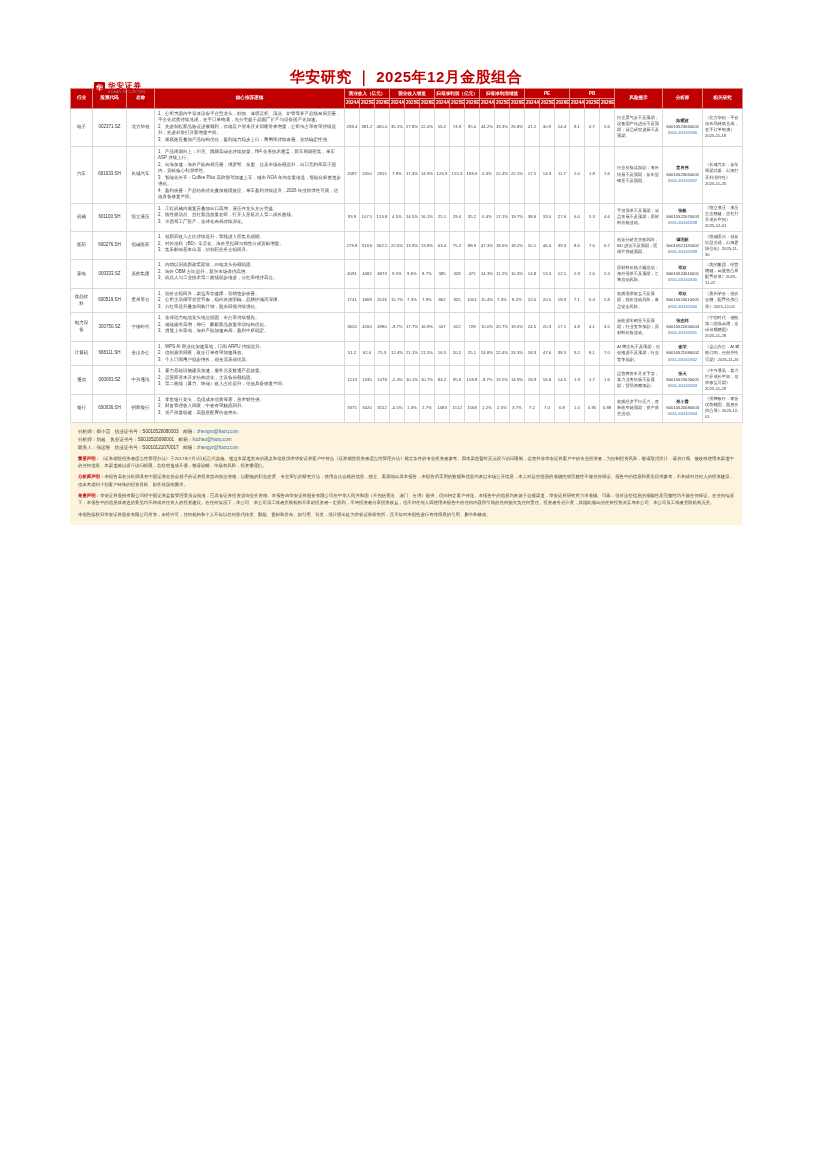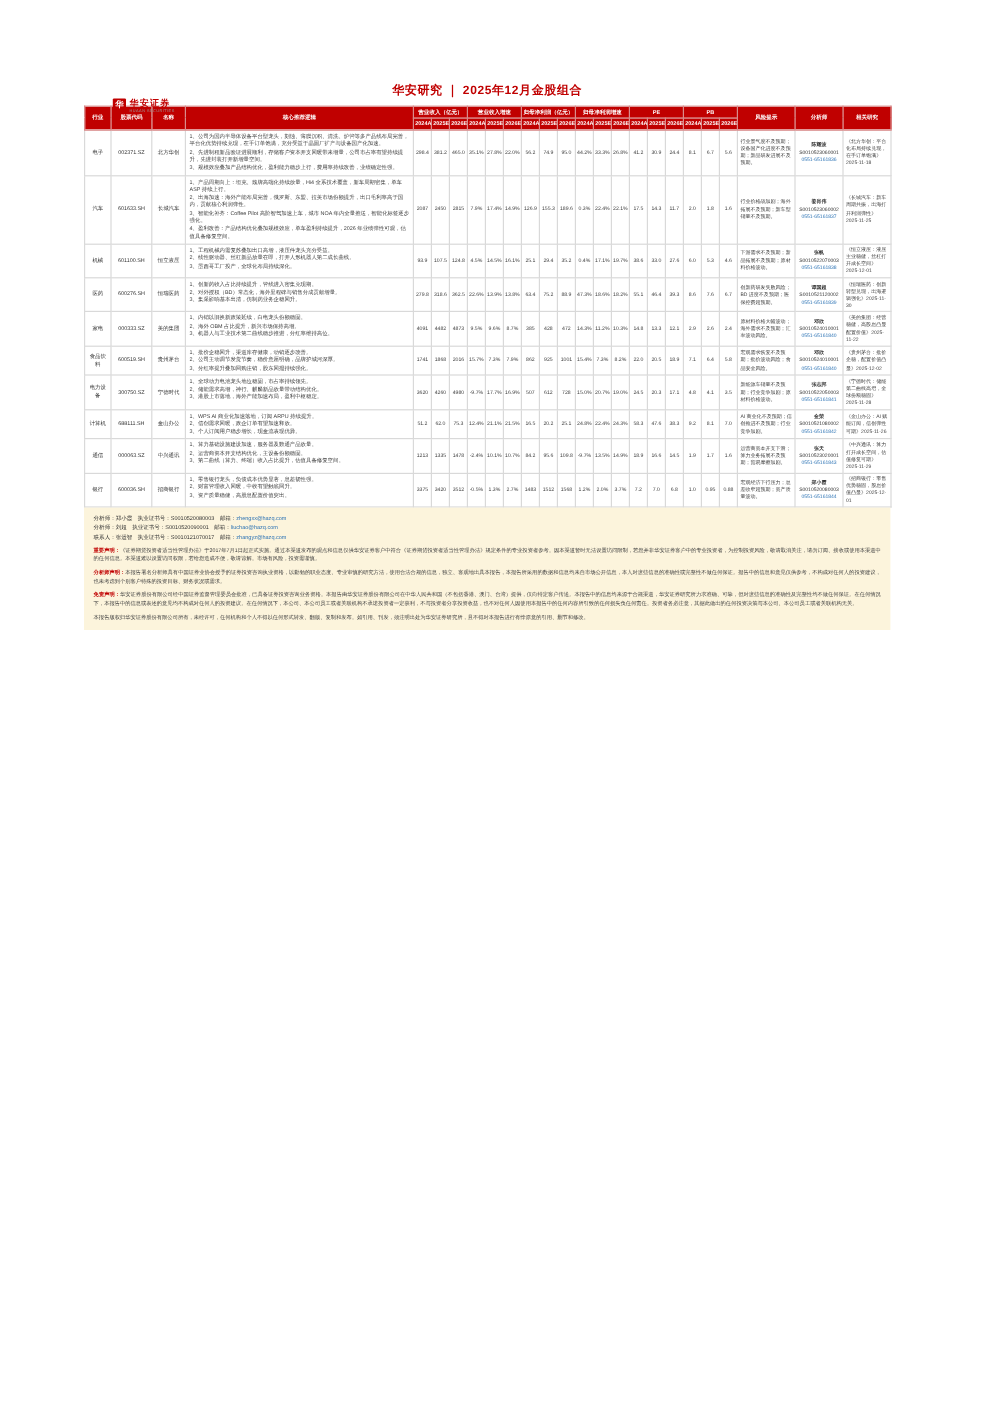--- a/index.html
+++ b/index.html
@@ -9,21 +9,21 @@
 
   
   .masthead{position:relative;height:22px;margin-bottom:2px;}
   .logo{position:absolute;left:24px;top:18px;display:flex;align-items:center;gap:3px;}
   .logo-mark{width:11px;height:11px;background:#C00000;color:#fff;font-size:7px;line-height:11px;
              text-align:center;font-weight:bold;border-radius:1px;}
   .logo-text{display:flex;flex-direction:column;line-height:1;}
   .logo-cn{color:#C00000;font-weight:bold;font-size:7.5px;letter-spacing:1px;}
   .logo-en{color:#999;font-size:3.2px;letter-spacing:.4px;margin-top:1px;}
   .doc-title{position:absolute;left:0;right:0;top:4px;text-align:center;color:#C00000;
-             font-weight:bold;font-size:10px;letter-spacing:.5px;}
+             font-weight:bold;font-size:15px;letter-spacing:.5px;}
 
   
   table{border-collapse:collapse;width:672px;table-layout:fixed;}
   th{background:#C00000;color:#fff;font-size:4.6px;font-weight:bold;padding:1.5px 1px;
      border:.5px solid #d98c8c;text-align:center;vertical-align:middle;line-height:1.3;}
   td{border:.5px solid #d9d9d9;padding:1.5px 2px;font-size:4.5px;line-height:1.45;
      vertical-align:middle;background:#fff;}
   td.c{text-align:center;}
   td.num{text-align:center;font-size:4.3px;padding:1px .5px;color:#404040;}
   td.logic{white-space:pre-line;text-align:left;color:#404040;vertical-align:top;padding:2px 3px;}

